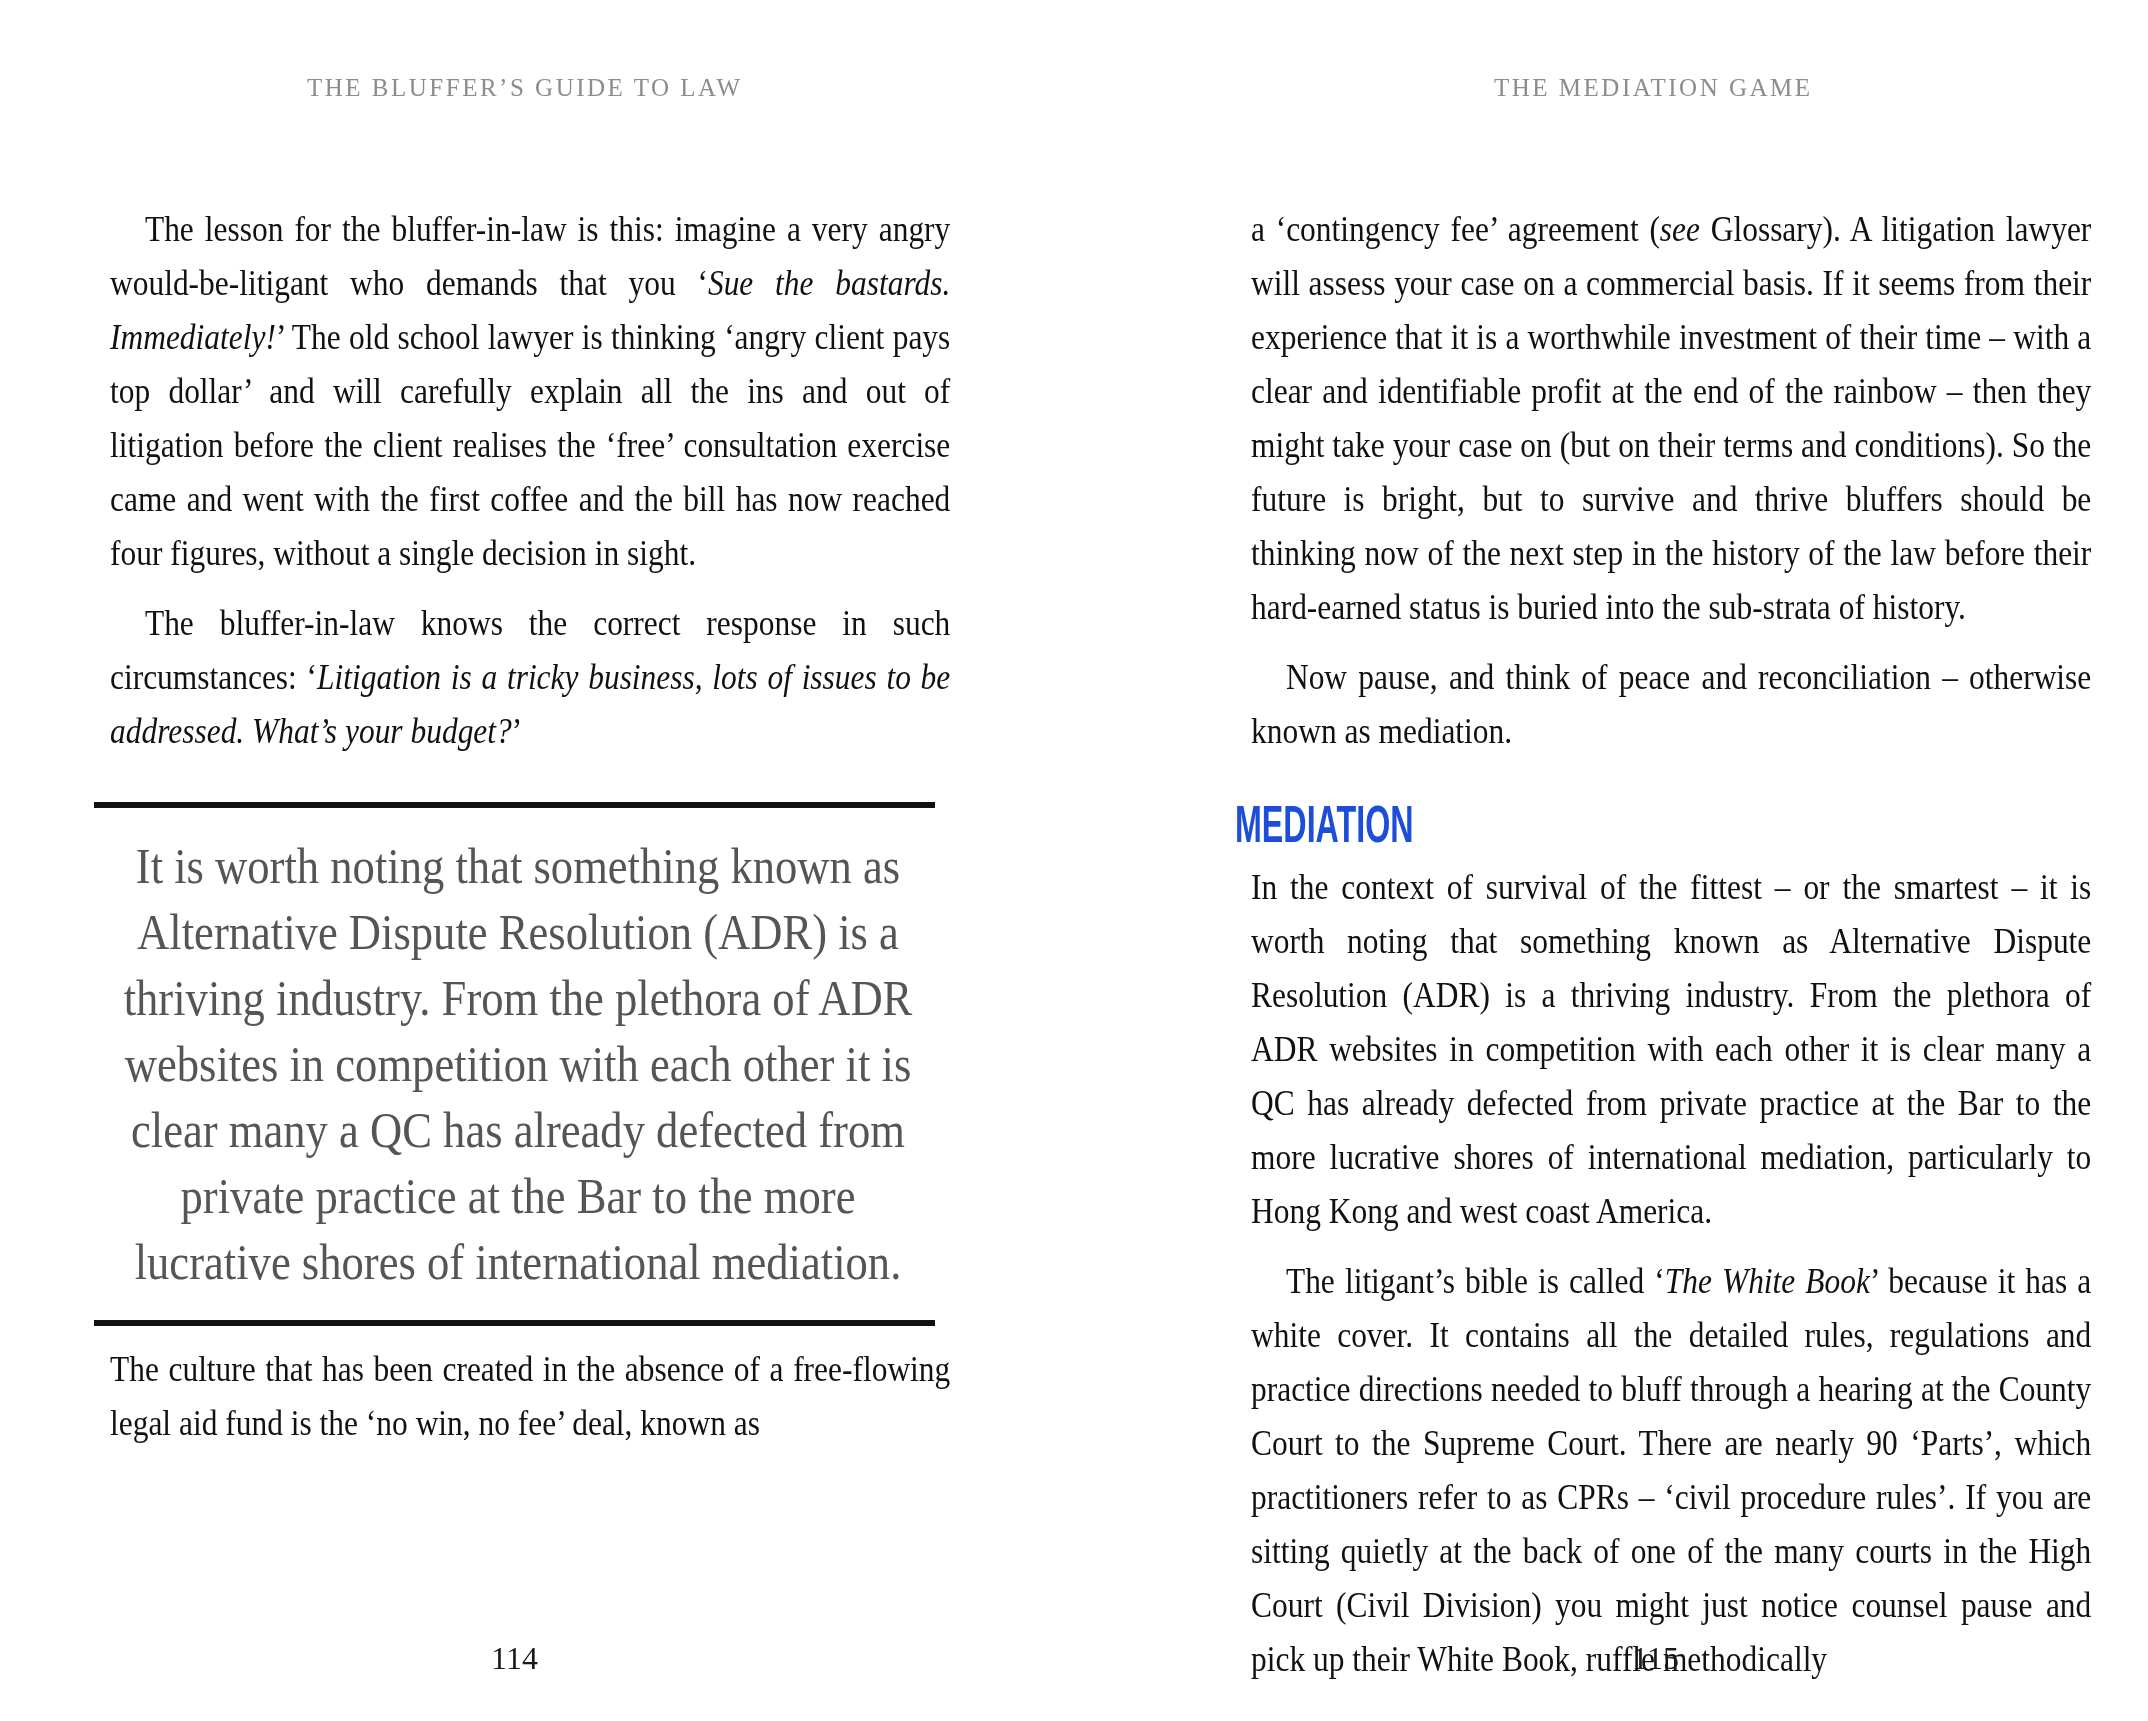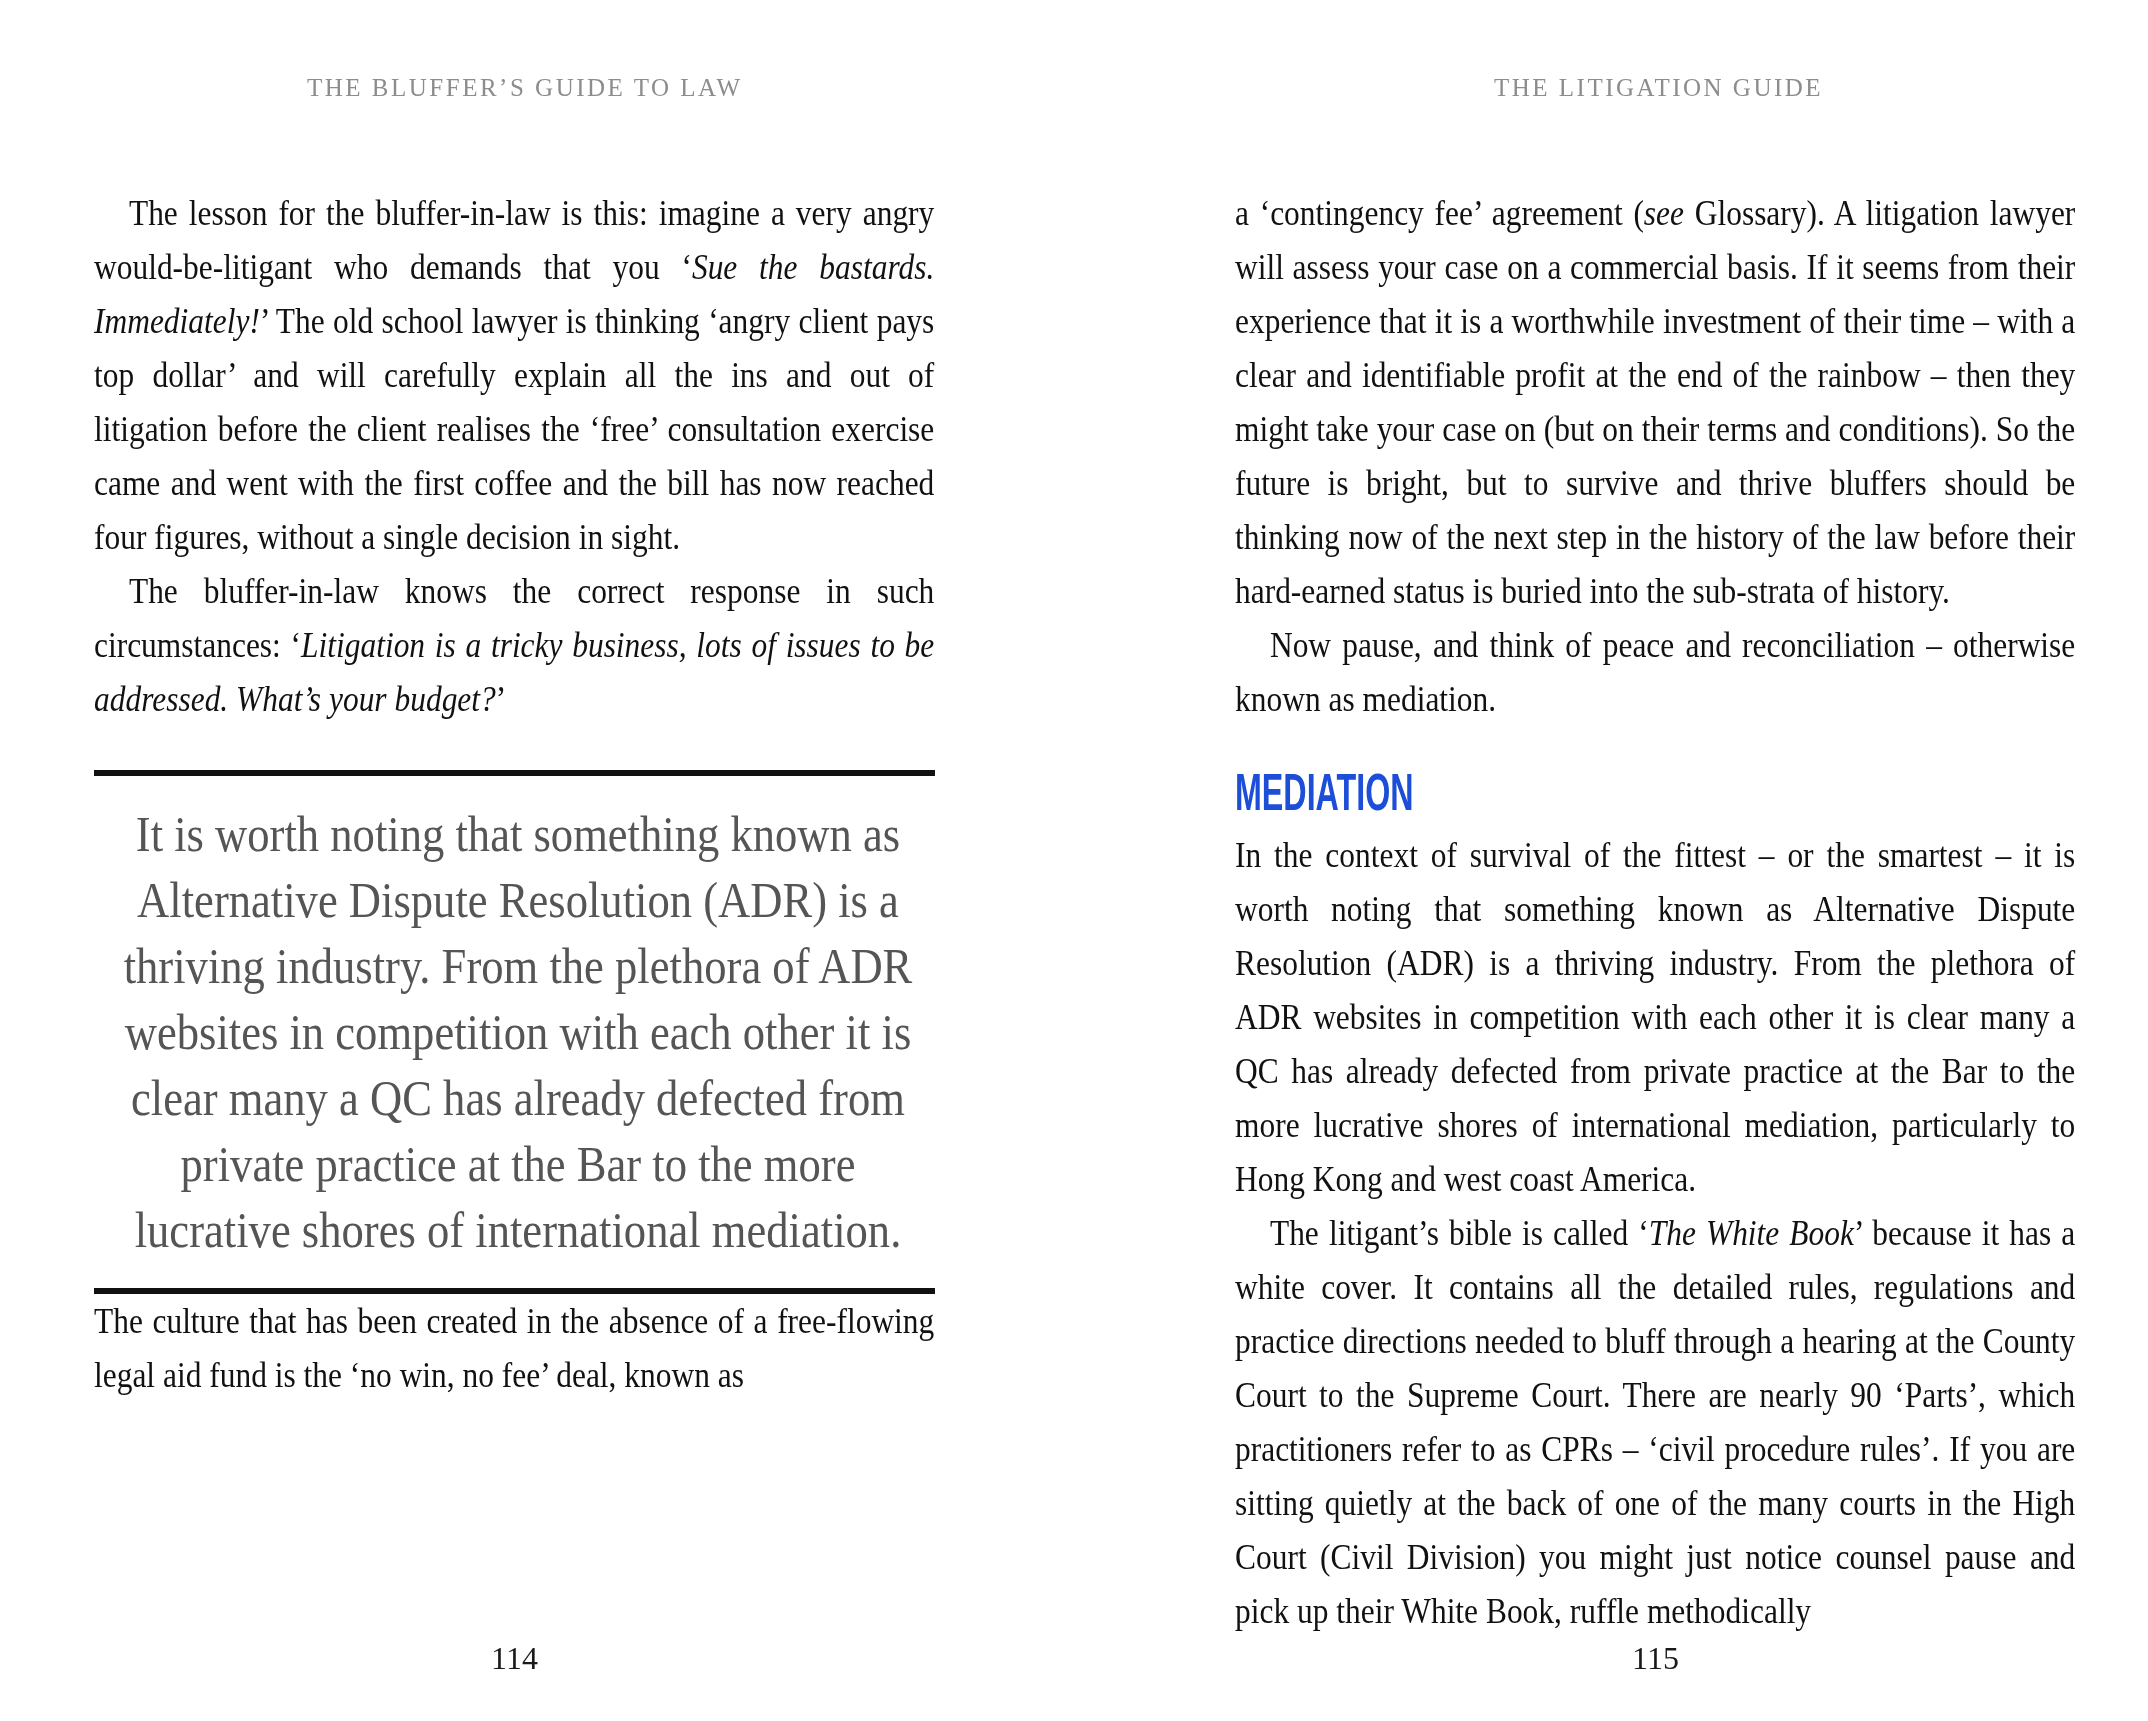--- a/index.html
+++ b/index.html
@@ -45,21 +45,21 @@
   .page-left  { left: 94px; }
   .page-right { left: 1235px; }
 
   
   .body-text {
     font-family: "Liberation Serif", serif;
     font-size: 36px;
     line-height: 54px;
     text-align: justify;
     text-justify: inter-word;
-    margin: 0;
+    margin: 16px;
     color: #111111;
     font-stretch: condensed;
     transform-origin: left top;
   }
   .body-text.indent { text-indent: 40px; }
   .body-text em { font-style: italic; }
 
   
   .cond {
     display: block;
@@ -133,21 +133,21 @@
 
   .tight { margin-top: 0; }
 </style>
 </head>
 <body>
 
 <div class="spread">
 
   <div class="running-head running-head-left">THE BLUFFER’S GUIDE TO LAW</div>
 
-  <div class="running-head running-head-right">THE LITIGATION GUIDE</div>
+  <div class="running-head running-head-right">THE MEDIATION GAME</div>
 
   <div class="page page-left">
 
     <p class="body-text indent">
       <span class="cond">The lesson for the bluffer-in-law is this: imagine a very angry would-be-litigant who demands that you ‘<em>Sue the bastards. Immediately!</em>’ The old school lawyer is thinking ‘angry client pays top dollar’ and will carefully explain all the ins and out of litigation before the client realises the ‘free’ consultation exercise came and went with the first coffee and the bill has now reached four figures, without a single decision in sight.</span>
     </p>
 
     <p class="body-text indent tight">
       <span class="cond">The bluffer-in-law knows the correct response in such circumstances: ‘<em>Litigation is a tricky business, lots of issues to be addressed. What’s your budget?</em>’</span>
     </p>

